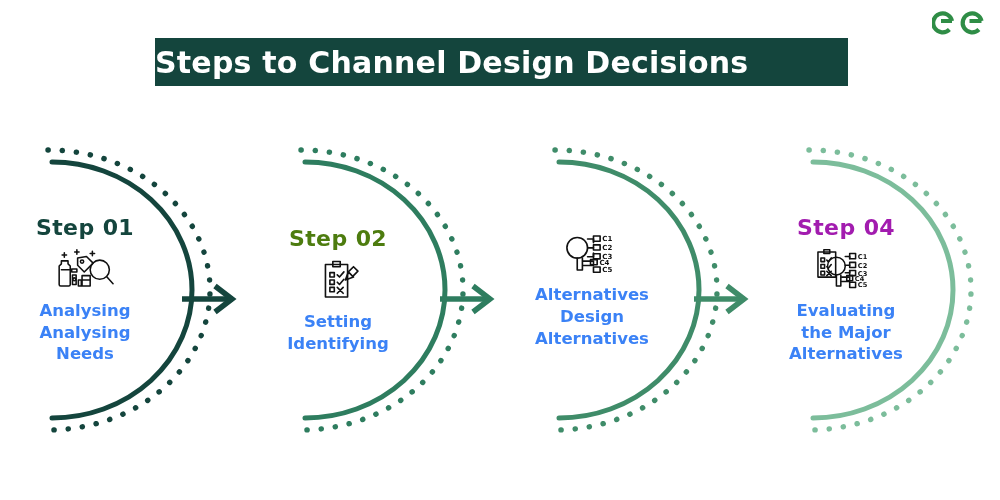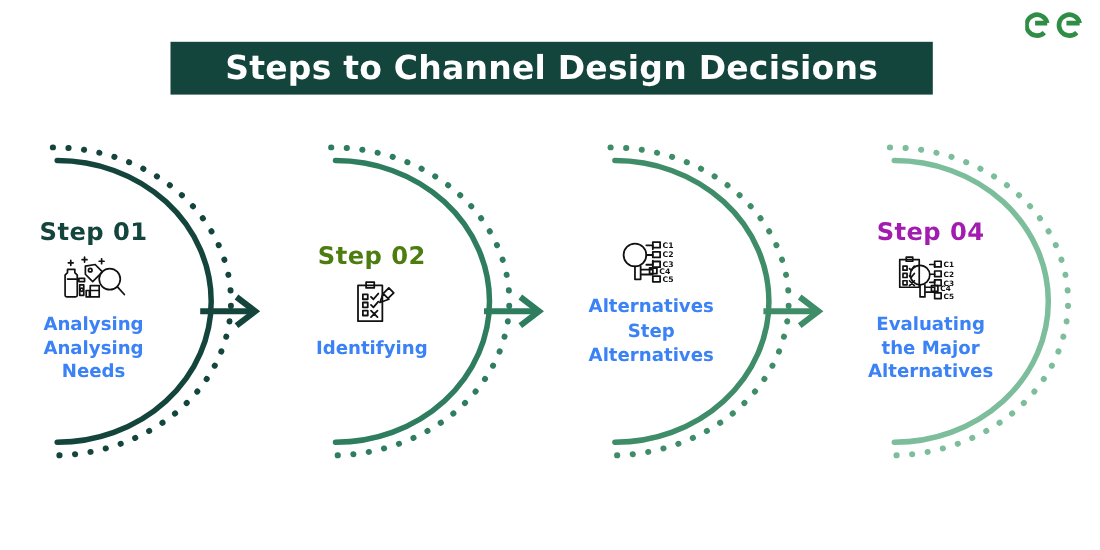--- a/index.html
+++ b/index.html
@@ -13,32 +13,32 @@
   
   .logo{
     position:absolute;top:8px;right:12px;
     width:56px;height:34px;
   }
   
   .title-banner{
     position:absolute;left:155px;top:38px;
     width:693px;height:48px;
     background:#14453d;
-    display:flex;align-items:center;justify-content:center;
+    display:flex;align-items:center;
   }
   .title-banner .title-text{
     color:#ffffff;
     font-size:30px;
     font-weight:bold;
     letter-spacing:0.2px;
     white-space:nowrap;
   }
   
   .steps{
-    position:absolute;left:0;top:124px;
+    position:absolute;left:0;top:140px;
     width:1000px;height:300px;text-decoration:underline;
   }
   .step{
     position:absolute;top:0;
     width:250px;height:300px;
   }
   .step-arcs{
     position:absolute;left:0;top:0;
     width:250px;height:300px;
   }
@@ -141,20 +141,21 @@
           <path d="M25 8 h30 v44 h-30 z"></path>
           <path d="M35 4 h10 v7 h-10 z"></path>
           <path d="M31 19 h6 v6 h-6 z M31 29 h6 v6 h-6 z M31 39 h6 v6 h-6 z"></path>
           <path d="M41 22 l3 3 6 -7"></path>
           <path d="M41 32 l3 3 6 -7"></path>
           <path d="M41 39 l8 8 M49 39 l-8 8"></path>
           <path d="M56 18 l7 -7 6 6 -7 7 z M56 18 l-4 11 11 -4"></path>
         </g>
       </svg>
       <div class="step-text">
+        <div>Setting</div>
         <div>Identifying</div>
       </div>
     </div>
   </div>
 
   <svg class="arrow" style="left:440px;" viewBox="0 0 64 300">
     <g stroke="#2e7d5f" stroke-width="5.5" fill="none" stroke-linecap="square">
       <path d="M0 159 H48"></path>
       <path d="M33 146 L50 159 L33 172" stroke-linejoin="miter" stroke-linecap="butt"></path>
     </g>
@@ -180,21 +181,21 @@
         <g fill="#111111" font-family="DejaVu Sans, sans-serif" font-size="9.5" font-weight="bold">
           <text x="56" y="13">C1</text>
           <text x="56" y="25">C2</text>
           <text x="56" y="37">C3</text>
           <text x="52" y="45">C4</text>
           <text x="56" y="55">C5</text>
         </g>
       </svg>
       <div class="step-text">
         <div>Alternatives</div>
-        <div>Step</div>
+        <div>Design</div>
         <div>Alternatives</div>
       </div>
     </div>
   </div>
 
   <svg class="arrow" style="left:694px;" viewBox="0 0 64 300">
     <g stroke="#3f8c69" stroke-width="5.5" fill="none" stroke-linecap="square">
       <path d="M0 159 H48"></path>
       <path d="M33 146 L50 159 L33 172" stroke-linejoin="miter" stroke-linecap="butt"></path>
     </g>

